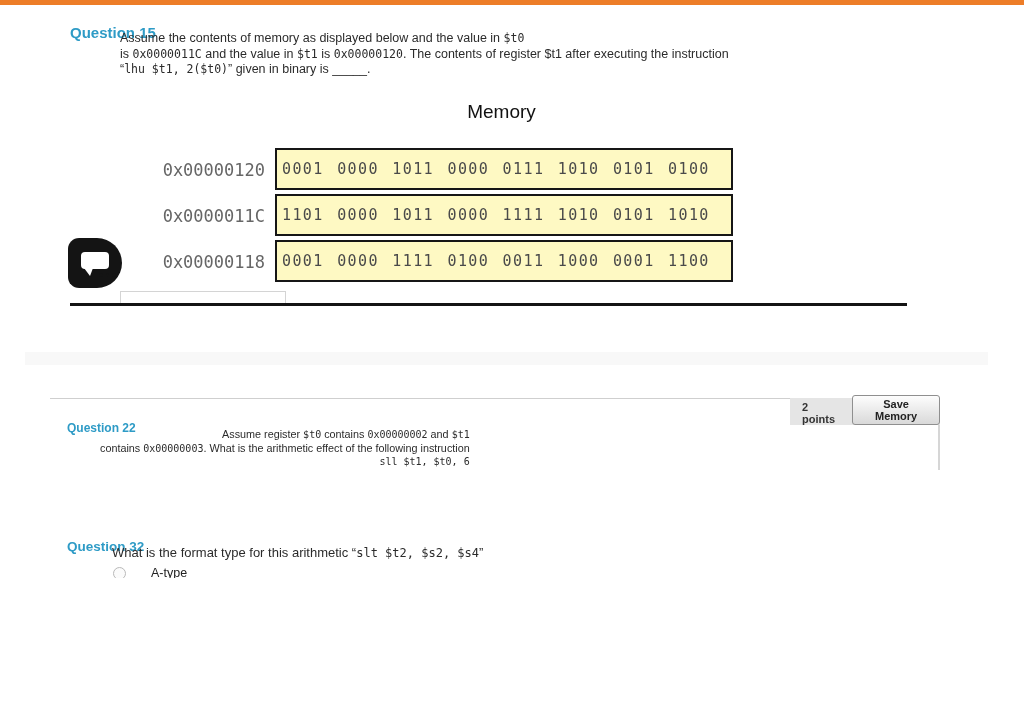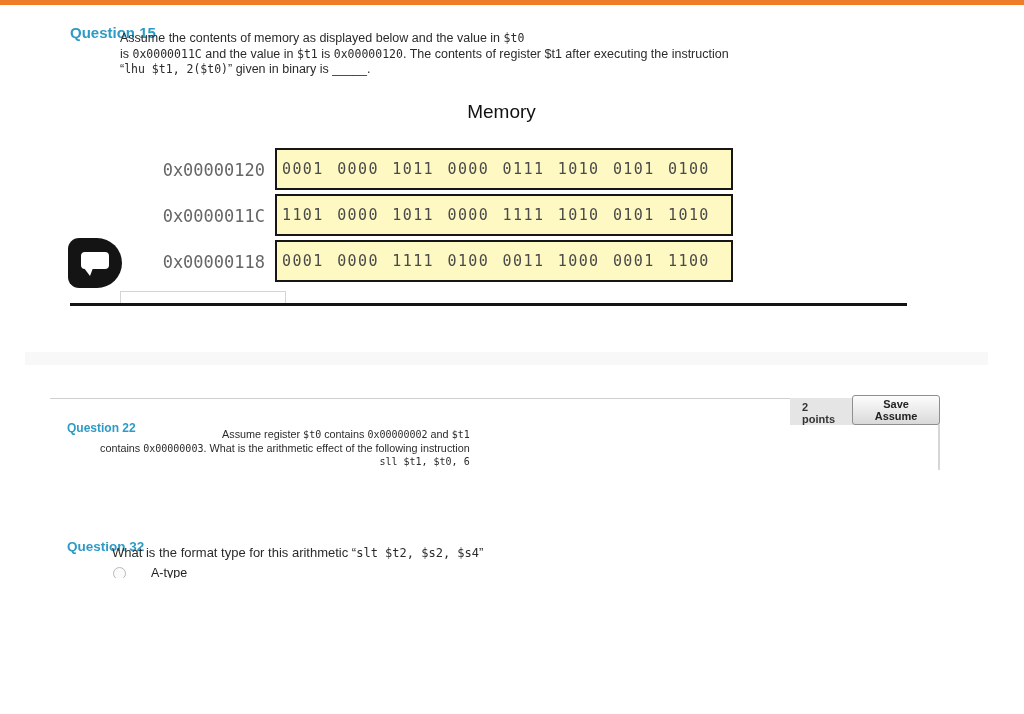--- a/index.html
+++ b/index.html
@@ -110,21 +110,21 @@
         </div>
     </div>
     <div class="chat-tail"></div>
   </div>
 
   <div class="faint-band"></div>
 
   <div class="sec-divider"></div>
   <div class="points-bar">
     <span class="points-label">2 points</span>
-    <button class="save-btn">Save Assume</button>
+    <button class="save-btn">Save Memory</button>
   </div>
   <div class="right-rule"></div>
 
   <h2 class="qtitle q22-title">Question 22</h2>
   <div class="q22-body">
     <div><span>Assume register </span><span class="mono">$t0</span><span> contains </span><span class="mono">0x00000002</span><span> and </span><span class="mono">$t1</span></div>
     <div><span>contains </span><span class="mono">0x00000003</span><span>. What is the arithmetic effect of the following instruction</span></div>
     <div><span class="mono">sll $t1, $t0, 6</span></div>
   </div>
 

